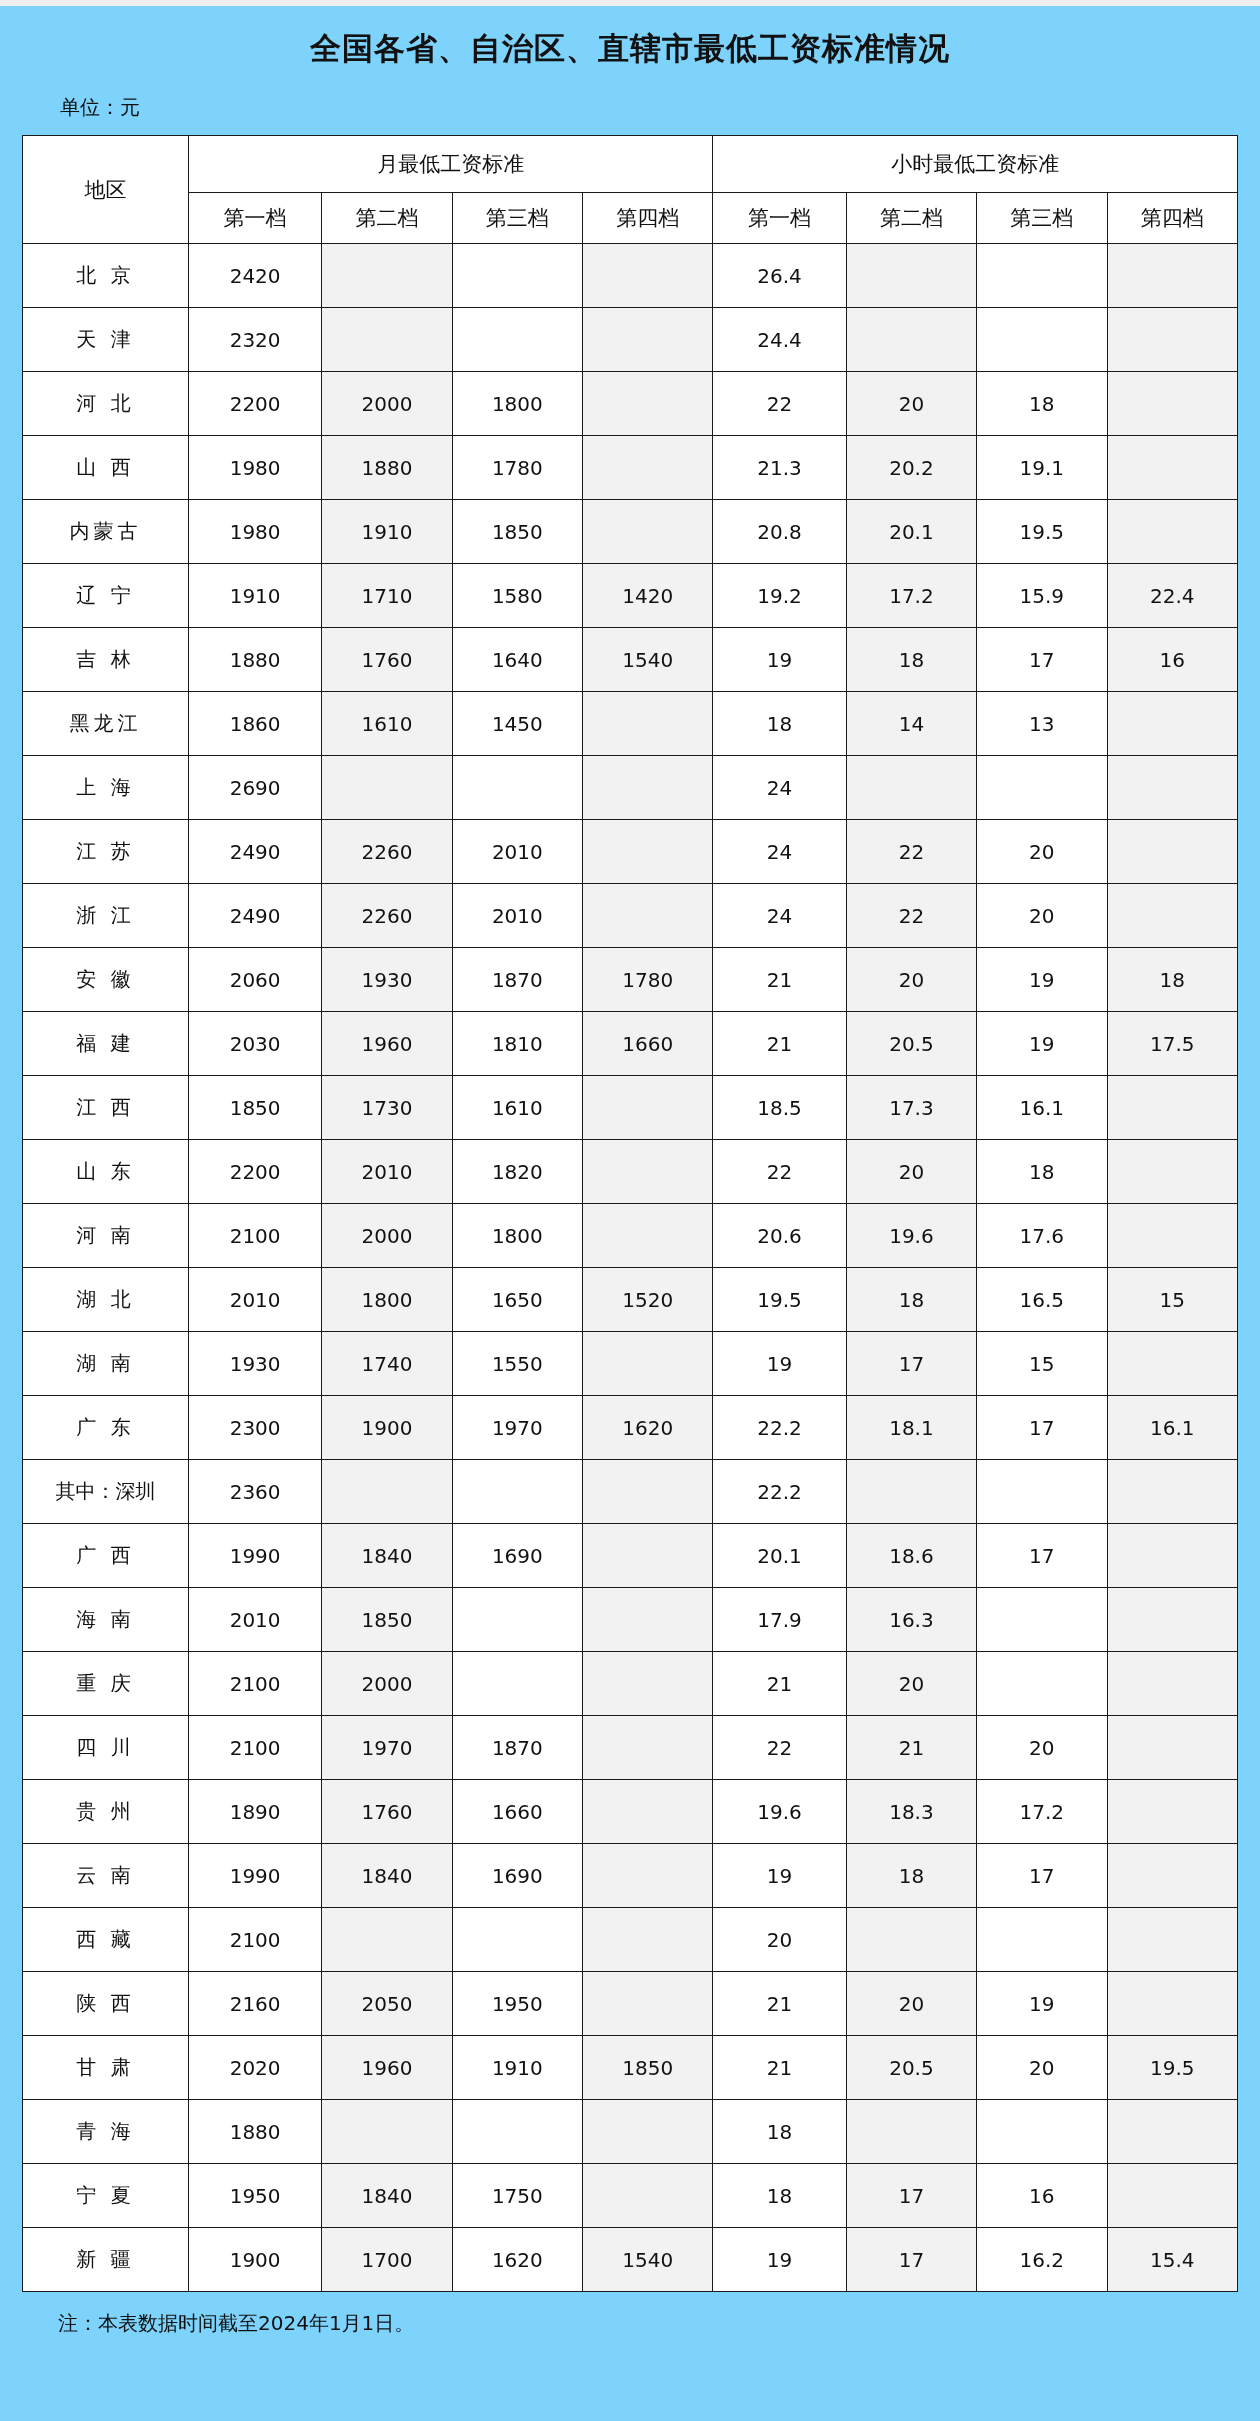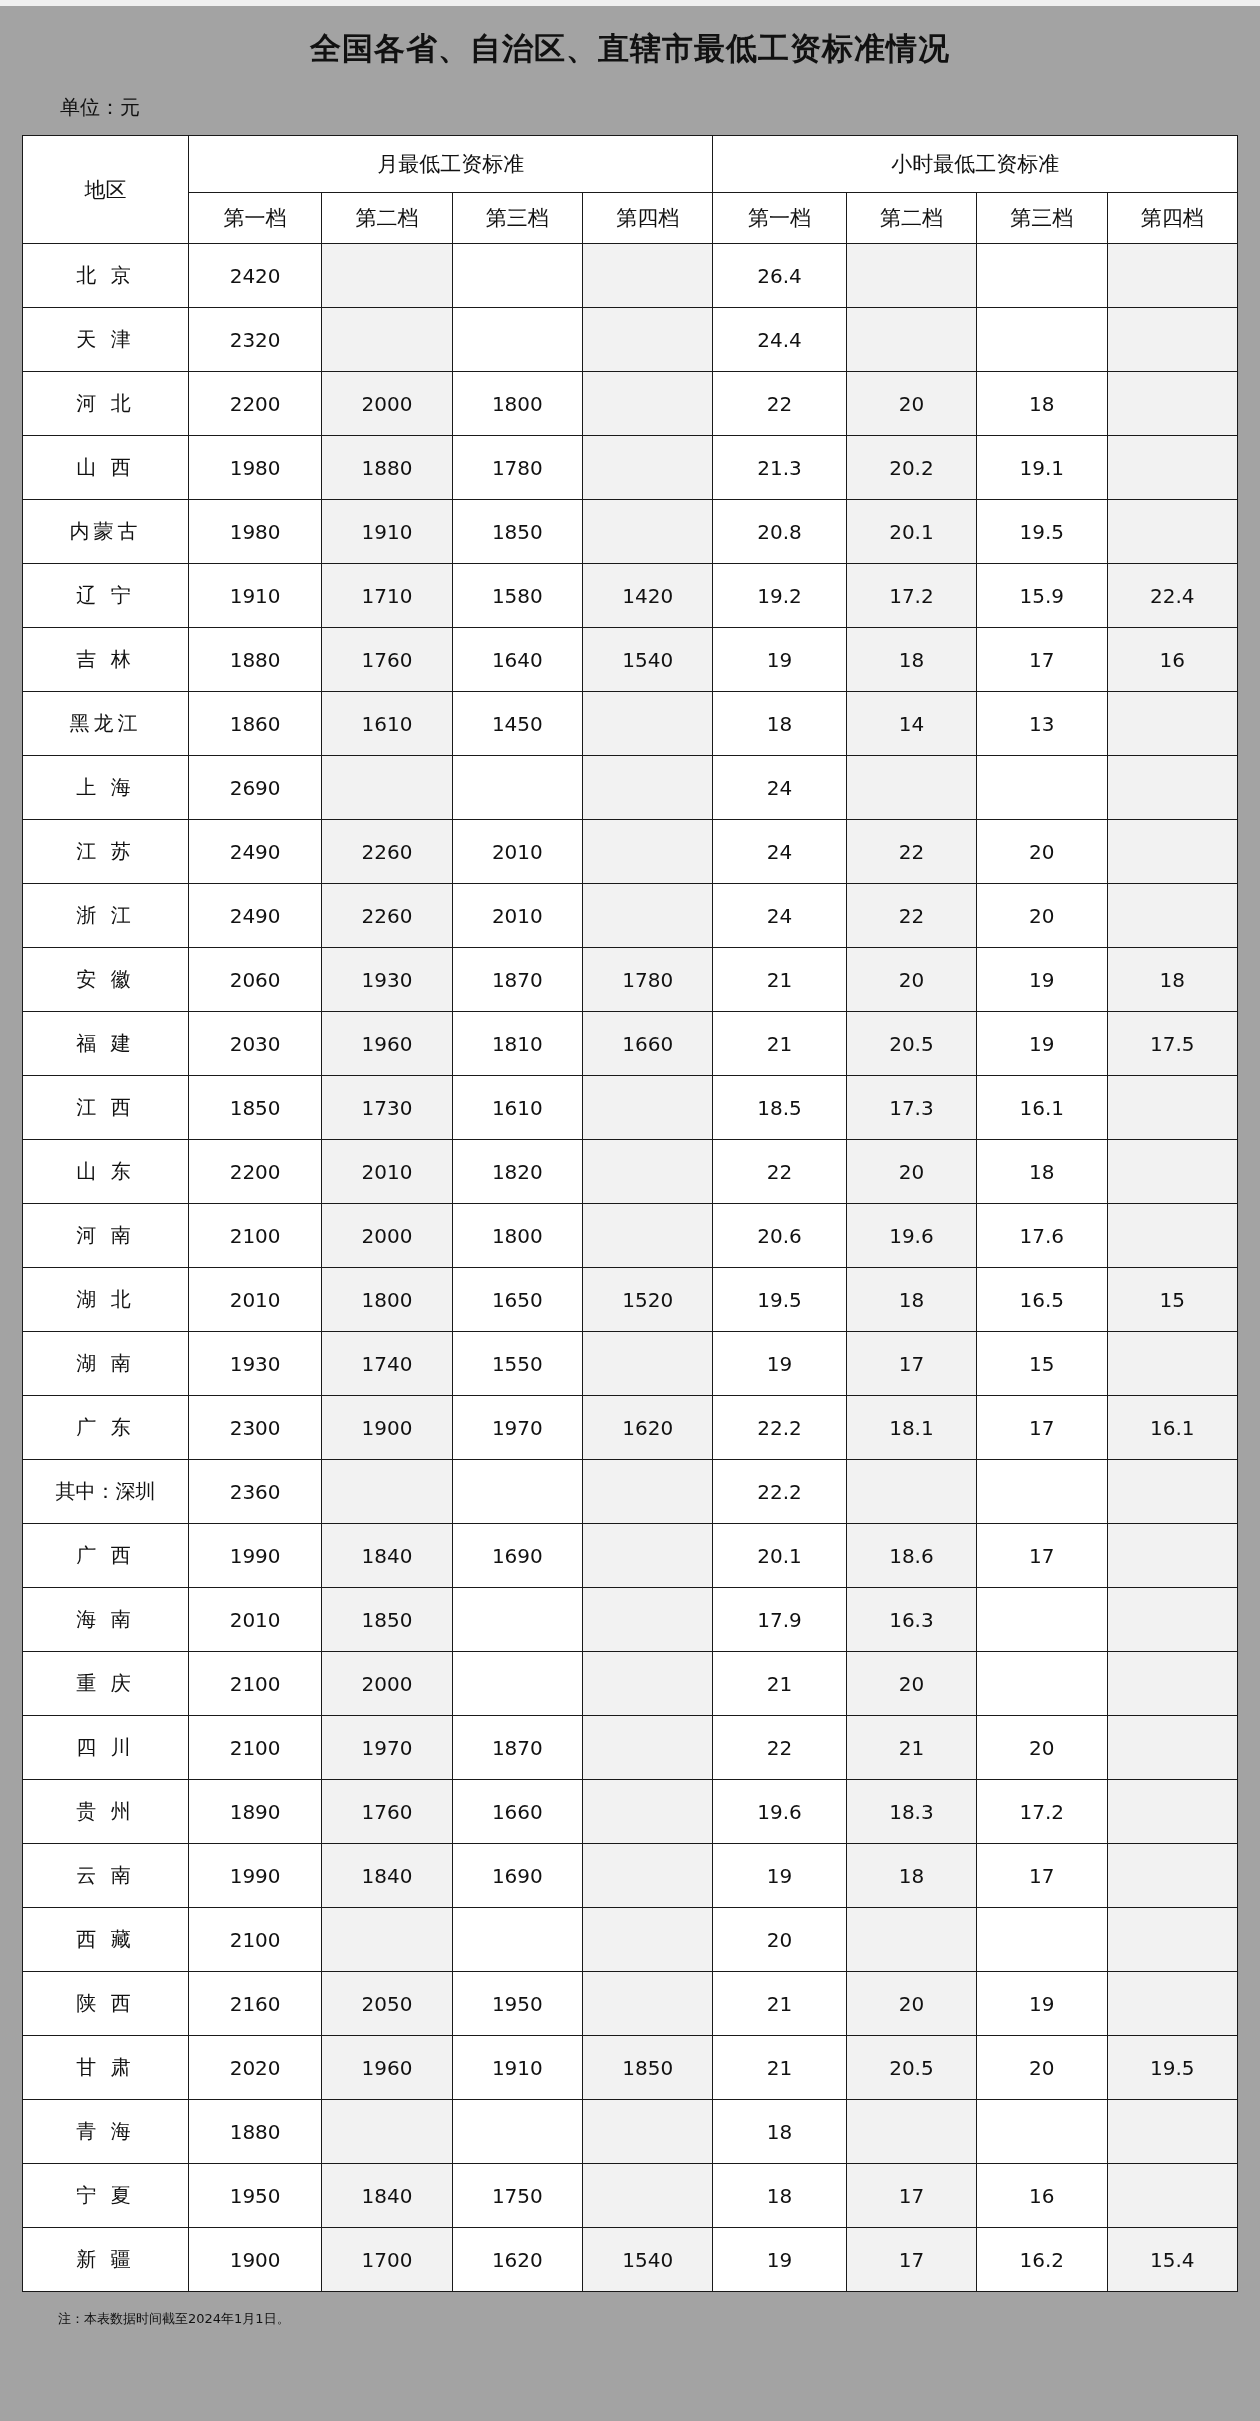--- a/index.html
+++ b/index.html
@@ -12,21 +12,21 @@
     font-family: "DejaVu Sans", "Liberation Sans", sans-serif;
     color: #000000;
     -webkit-font-smoothing: antialiased;
   }
   .page {
     width: 1260px;
     min-height: 2421px;
     box-sizing: border-box;
     padding: 0;
     position: relative;
-    background: #a3a3a3;
+    background: #7dd3fc;
   }
   .title {
     text-align: center;
     font-size: 31px;
     font-weight: bold;
     letter-spacing: 1px;
     padding-top: 22px;
     padding-bottom: 10px;
     color: #111;
   }
@@ -83,21 +83,21 @@
   col.c-region { width: 112px; }
   col.c-m1 { width: 90px; }
   col.c-m2 { width: 88px; }
   col.c-m3 { width: 88px; }
   col.c-m4 { width: 88px; }
   col.c-h1 { width: 90px; }
   col.c-h2 { width: 88px; }
   col.c-h3 { width: 88px; }
   col.c-h4 { width: 88px; }
   .note {
-    font-size: 13px;
+    font-size: 20px;
     padding: 18px 0 20px 58px;
     color: #111;
   }
   .topbar {
     height: 6px;
     background: #f0f0f0;
     width: 100%;
   }
 </style>
 </head>

